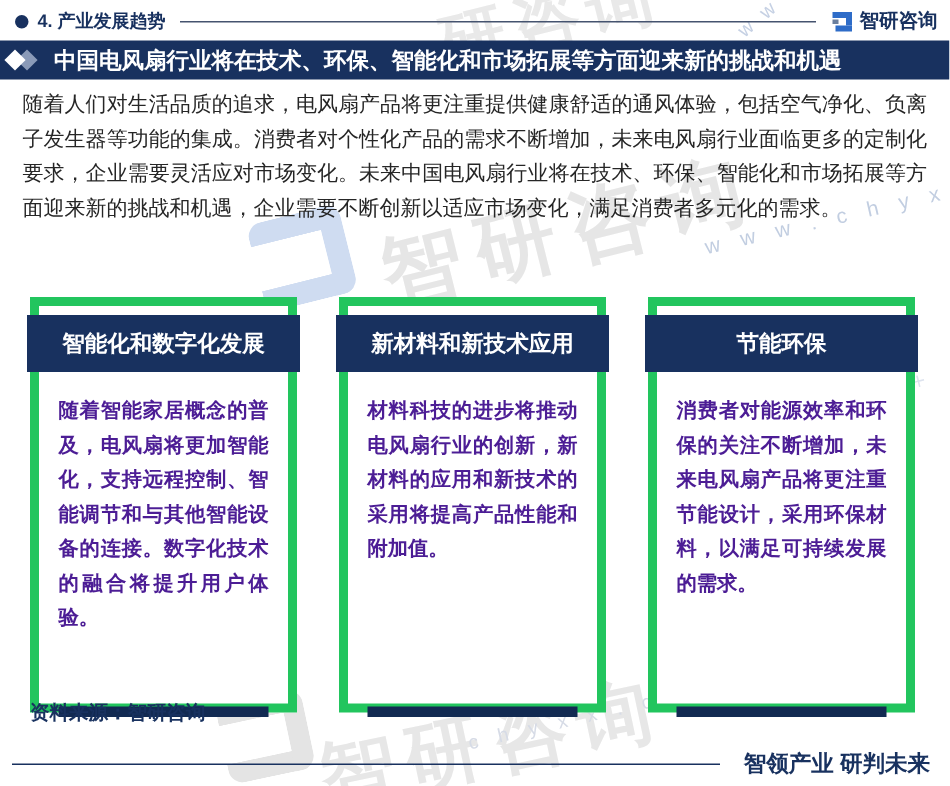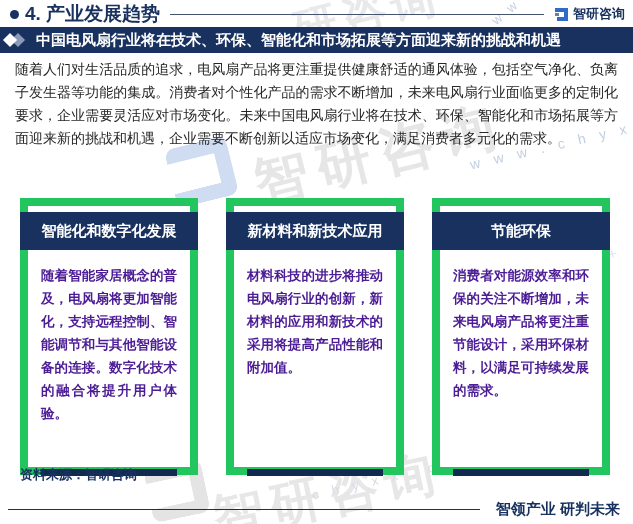--- a/index.html
+++ b/index.html
@@ -28,21 +28,21 @@
   }
   .wm-logo-center{left:170px;top:142px;width:48px;height:30px;border-width:15px 15px 15px 0;border-color:#cfdcf1;transform:rotate(-14deg);}
   .wm-logo-bottom{left:148px;top:464px;width:44px;height:26px;border-width:14px 14px 14px 0;border-color:#e4e4e4;transform:rotate(-12deg);}
 
   
   .header-row{
     position:absolute;z-index:2;left:10px;right:8px;top:4px;height:20px;
     display:flex;align-items:center;
   }
   .bullet{width:9px;height:9px;border-radius:50%;background:#18315f;margin-right:6px;flex:0 0 auto;}
-  .header-title{font-size:19px;font-weight:bold;color:#18315f;white-space:nowrap;}
+  .header-title{font-size:12px;font-weight:bold;color:#18315f;white-space:nowrap;}
   .header-line{flex:1;height:1px;background:#45536f;margin:0 10px;}
   .logo-mark{flex:0 0 auto;margin-right:4px;display:block;}
   .brand-name{font-size:13px;font-weight:bold;color:#18315f;white-space:nowrap;}
 
   
   .banner{
     position:absolute;z-index:2;left:0;right:0;top:27px;height:26px;
     background:#18315f;display:flex;align-items:center;padding-left:3px;box-sizing:border-box;
   }
   .diamond-icon{position:relative;width:24px;height:14px;flex:0 0 auto;margin-right:9px;}
@@ -58,21 +58,21 @@
     text-align:justify;
   }
 
   
   .cards-row{
     position:absolute;z-index:1;left:20px;right:23px;top:198px;height:277px;
     display:flex;gap:28px;
   }
   .card{
     position:relative;flex:1;background:#ffffff;
-    border:8px solid #22c55e;box-sizing:border-box;
+    border:6px solid #22c55e;box-sizing:border-box;
   }
   .card-ribbon{
     position:absolute;top:6px;left:-8px;right:-8px;height:38px;
     background:#18315f;display:flex;align-items:center;justify-content:center;z-index:2;
   }
   .card-ribbon span{color:#ffffff;font-size:15px;font-weight:bold;white-space:nowrap;}
   .card-body{
     margin:58px 13px 0 13px;
     font-size:13.5px;line-height:23px;font-weight:600;color:#4c1d95;
     text-align:justify;

